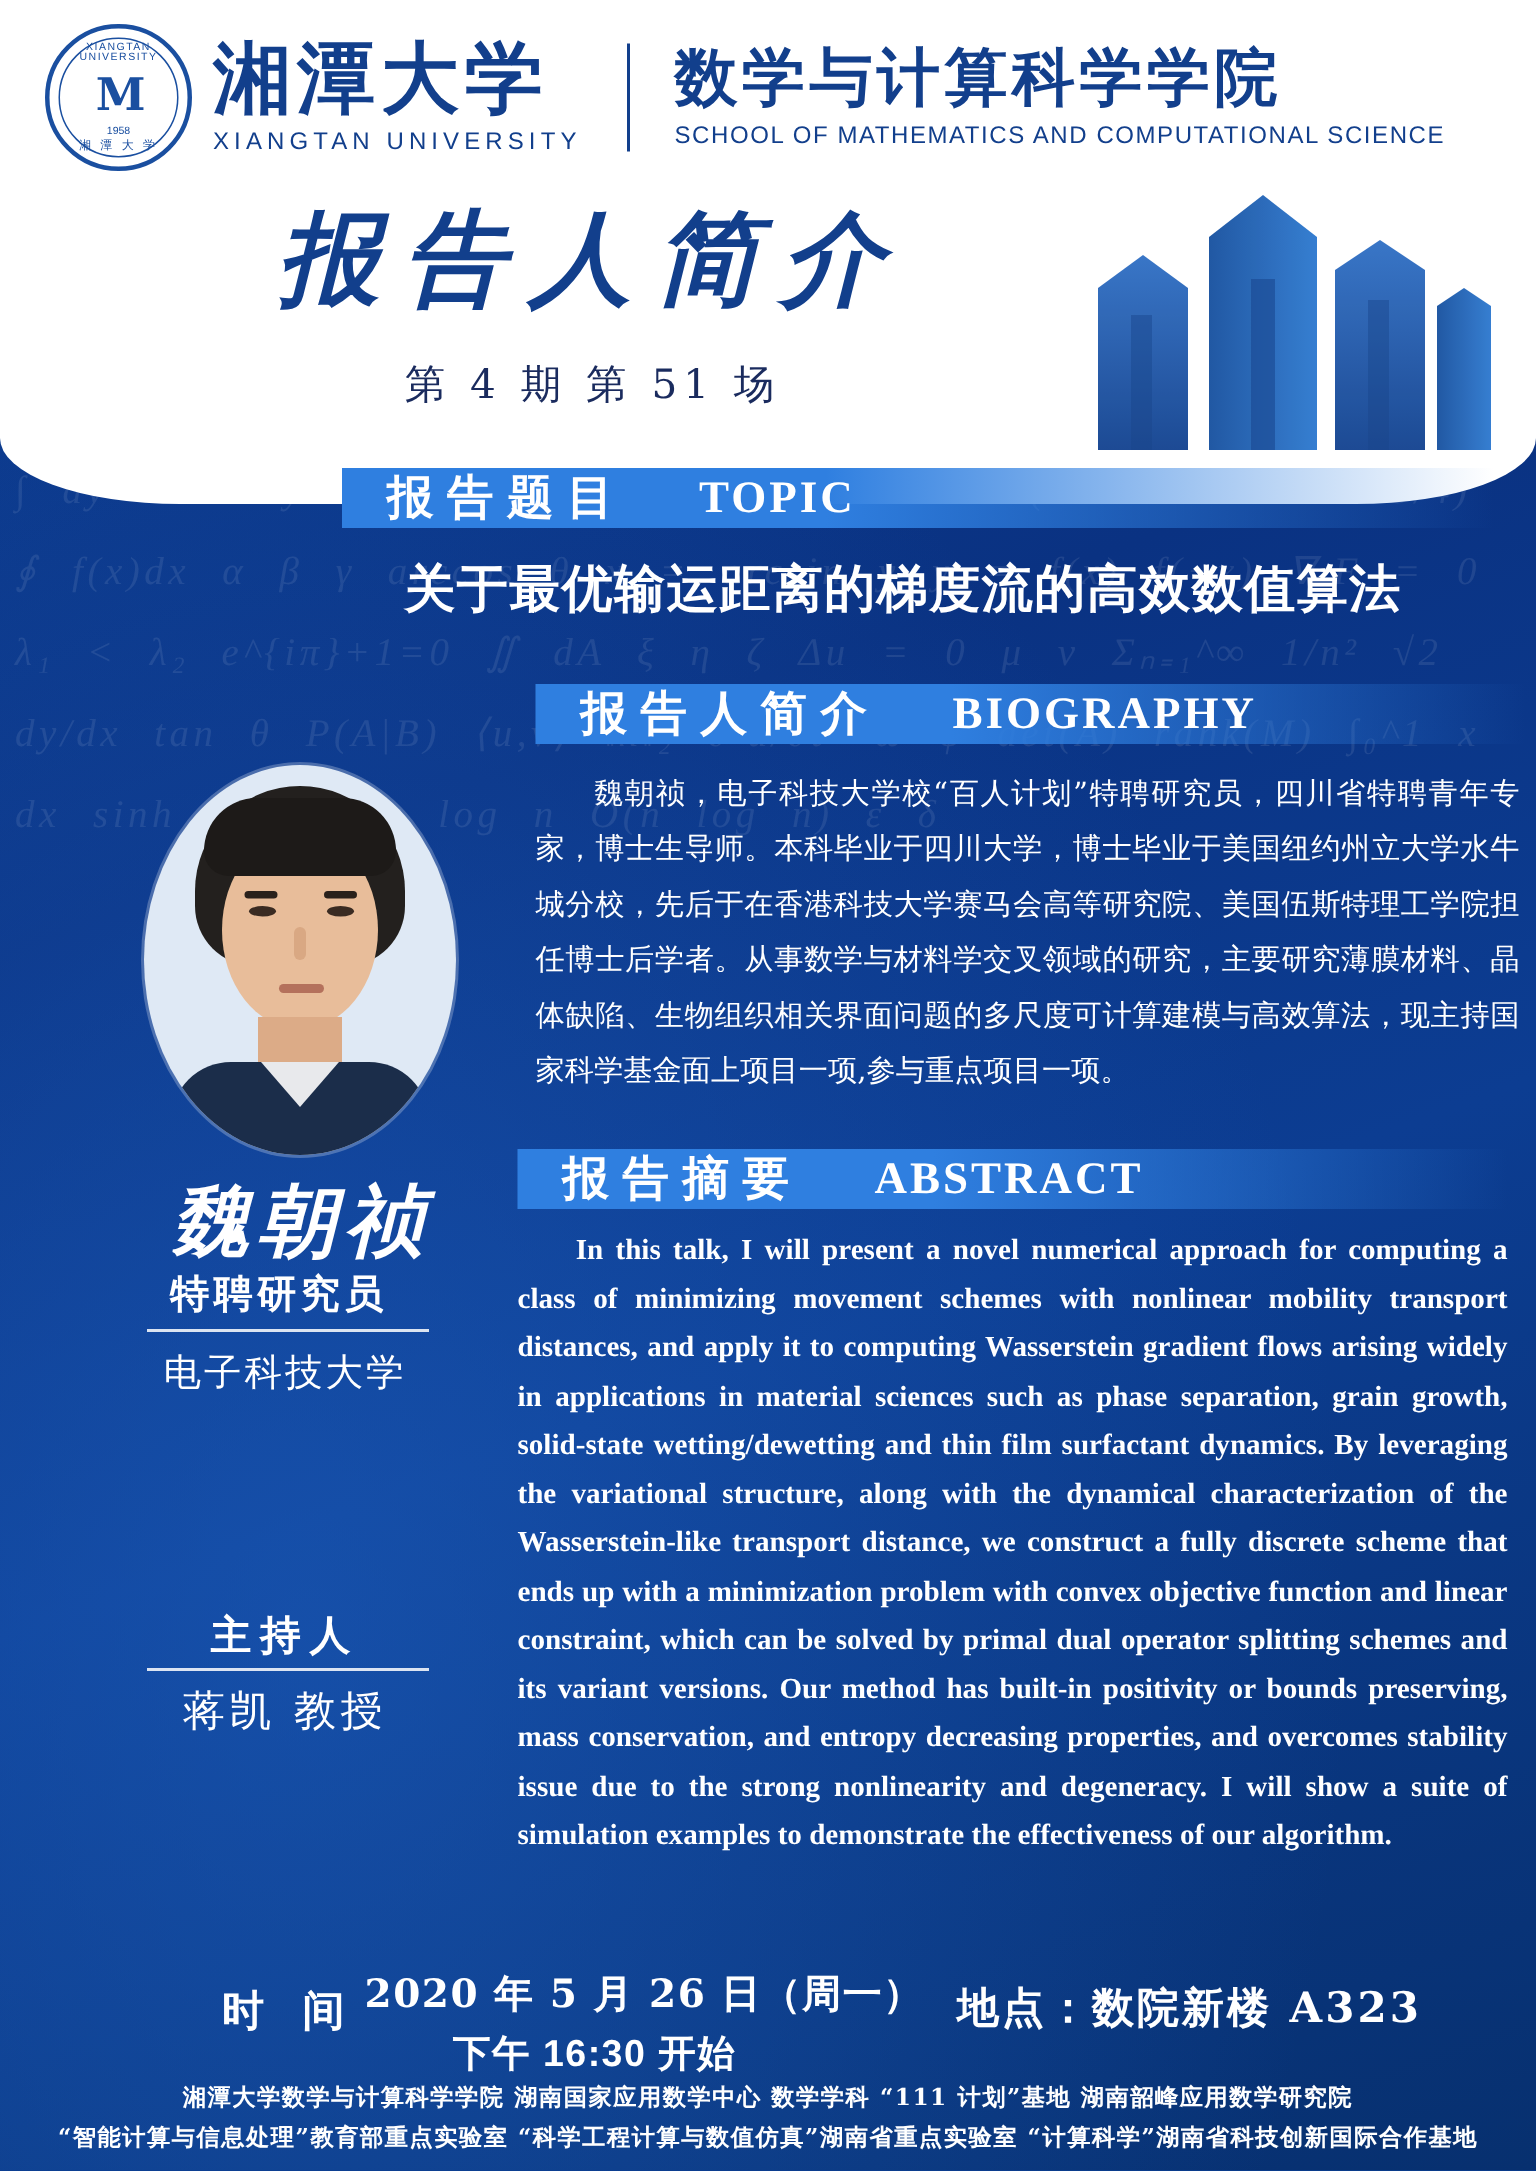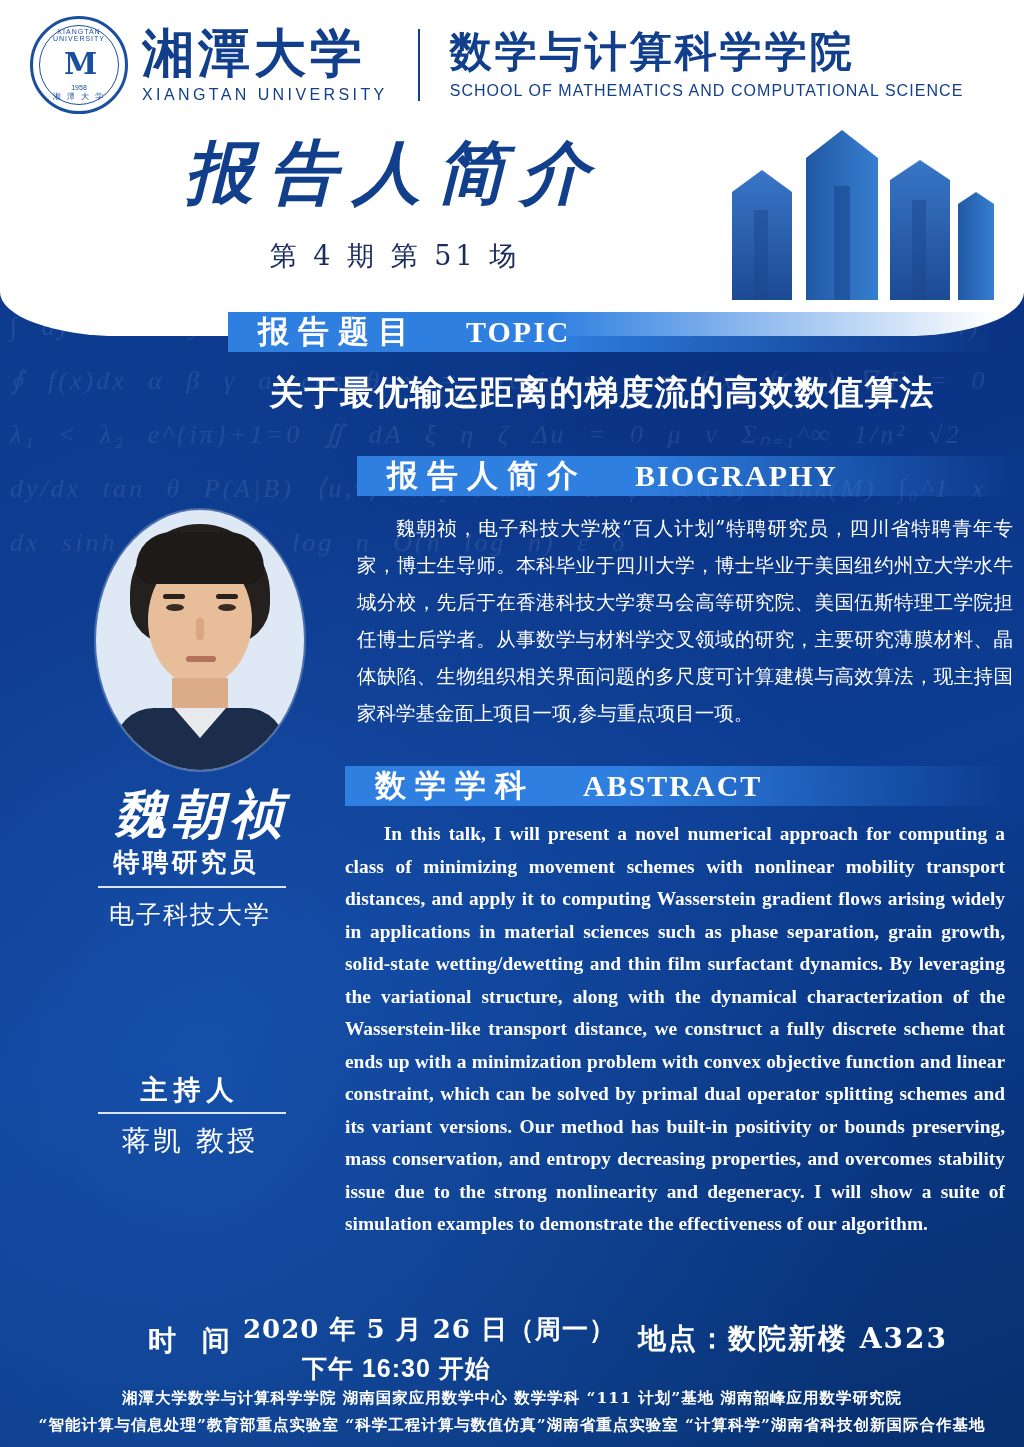--- a/index.html
+++ b/index.html
@@ -279,21 +279,21 @@
   <div class="bio-block">
     <div class="sec-bar">
       <span class="sec-cn">报告人简介</span>
       <span class="sec-en">BIOGRAPHY</span>
     </div>
     <div class="bio-text">魏朝祯，电子科技大学校“百人计划”特聘研究员，四川省特聘青年专家，博士生导师。本科毕业于四川大学，博士毕业于美国纽约州立大学水牛城分校，先后于在香港科技大学赛马会高等研究院、美国伍斯特理工学院担任博士后学者。从事数学与材料学交叉领域的研究，主要研究薄膜材料、晶体缺陷、生物组织相关界面问题的多尺度可计算建模与高效算法，现主持国家科学基金面上项目一项,参与重点项目一项。</div>
   </div>
 
   <div class="abs-block">
     <div class="sec-bar">
-      <span class="sec-cn">数学学科</span>
+      <span class="sec-cn">报告摘要</span>
       <span class="sec-en">ABSTRACT</span>
     </div>
     <div class="abs-text">In this talk, I will present a novel numerical approach for computing a class of minimizing movement schemes with nonlinear mobility transport distances, and apply it to computing Wasserstein gradient flows arising widely in applications in material sciences such as phase separation, grain growth, solid-state wetting/dewetting and thin film surfactant dynamics. By leveraging the variational structure, along with the dynamical characterization of the Wasserstein-like transport distance, we construct a fully discrete scheme that ends up with a minimization problem with convex objective function and linear constraint, which can be solved by primal dual operator splitting schemes and its variant versions. Our method has built-in positivity or bounds preserving, mass conservation, and entropy decreasing properties, and overcomes stability issue due to the strong nonlinearity and degeneracy. I will show a suite of simulation examples to demonstrate the effectiveness of our algorithm.</div>
   </div>
 
   <div class="photo">
     <div class="hair"></div>
     <div class="face"></div>
     <div class="fringe"></div>
     <div class="brow-l"></div>

